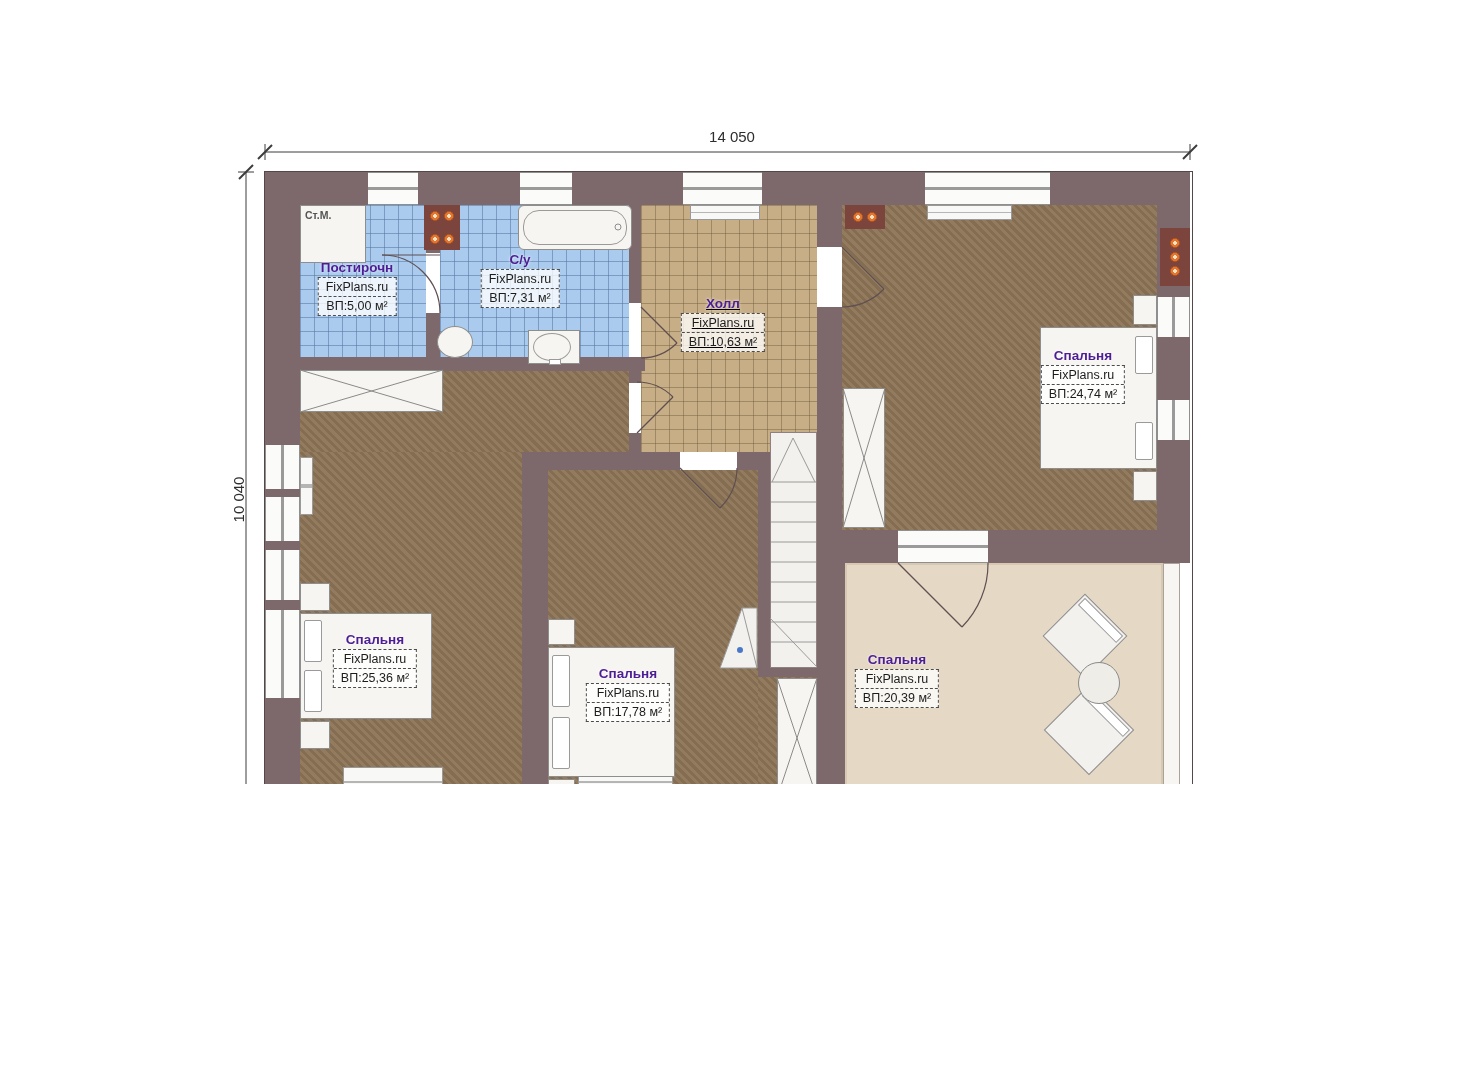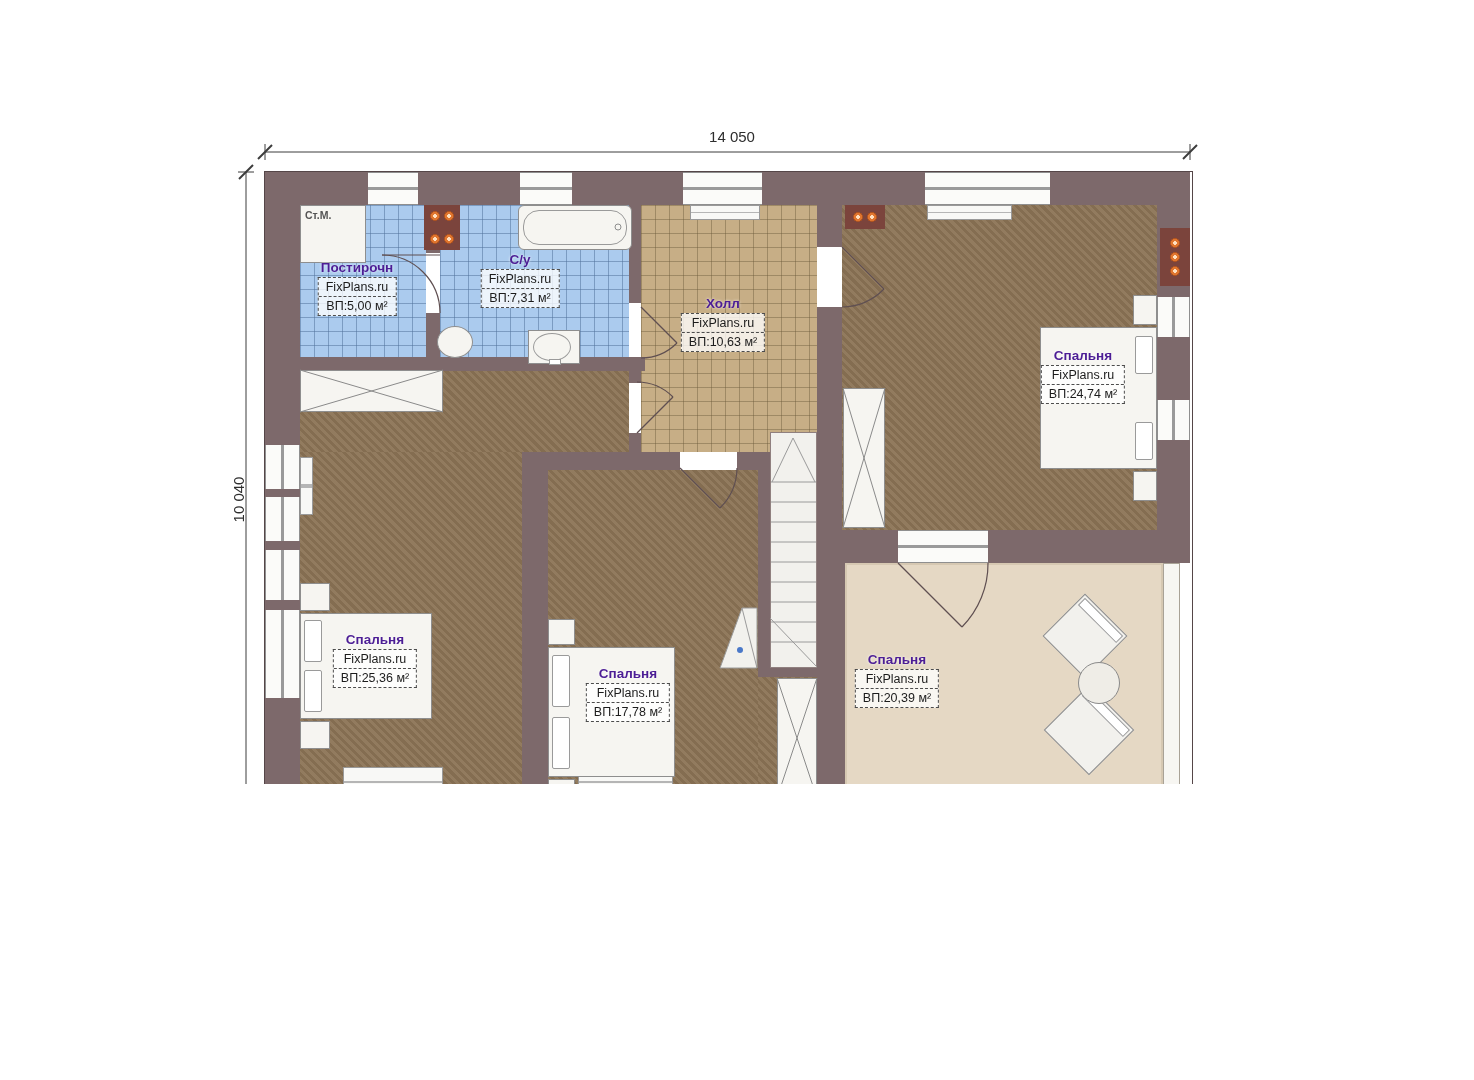--- a/index.html
+++ b/index.html
@@ -251,21 +251,21 @@
         <div class="rl-row">ВП:5,00 м²</div>
       </div>
     </div>
     <div class="room-label" style="left:255px;top:80px;">
       <div class="rl-title">С/у</div>
       <div class="rl-box">
         <div class="rl-row">FixPlans.ru</div>
         <div class="rl-row">ВП:7,31 м²</div>
       </div>
     </div>
-    <div class="room-label" style="left:458px;top:124px;">
+    <div class="room-label" style="left:458px;top:124px;text-decoration:underline;">
       <div class="rl-title">Холл</div>
       <div class="rl-box">
         <div class="rl-row">FixPlans.ru</div>
         <div class="rl-row">ВП:10,63 м²</div>
       </div>
     </div>
     <div class="room-label" style="left:818px;top:176px;">
       <div class="rl-title">Спальня</div>
       <div class="rl-box">
         <div class="rl-row">FixPlans.ru</div>

